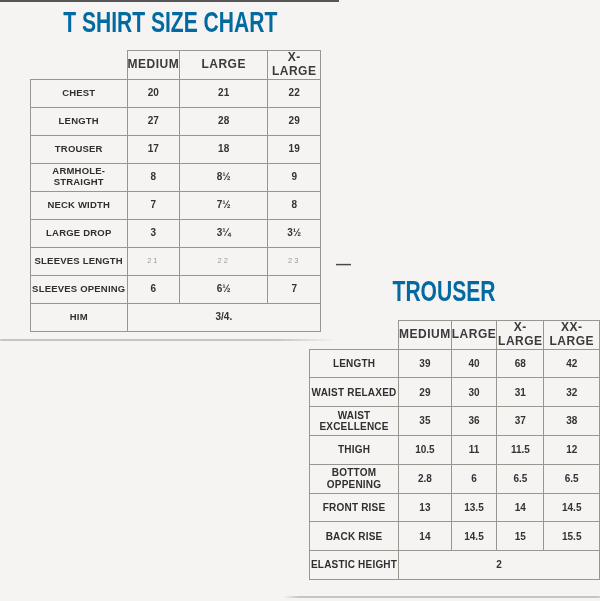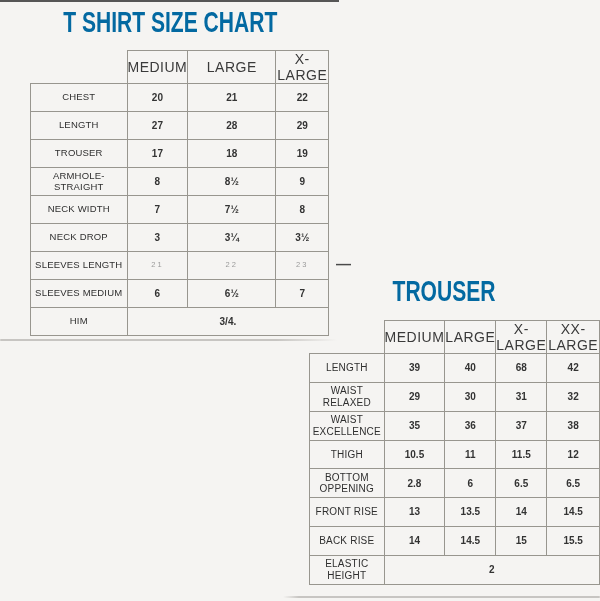--- a/index.html
+++ b/index.html
@@ -18,23 +18,23 @@
   .dash{position:absolute;left:336px;top:254px;width:20px;
     font-size:15px;font-weight:700;color:#4a4a4a;line-height:20px;}
   
   .chart-title{position:absolute;text-align:center;color:#0369a1;font-weight:700;white-space:nowrap;text-decoration:underline;}
   .chart-title .squeeze{display:inline-block;transform:scaleX(.78) scaleY(1.08);transform-origin:center;letter-spacing:0;}
   .tshirt-title{left:30px;top:9px;width:281px;font-size:27px;line-height:26px;}
   .trouser-title{left:302px;top:277px;width:284px;font-size:27px;line-height:28px;}
   
   table{position:absolute;border-collapse:collapse;table-layout:fixed;}
   th,td{border:1px solid #98968f;padding:0;text-align:center;vertical-align:middle;line-height:1.15;}
-  th{font-size:14px;font-weight:400;letter-spacing:.5px;color:#3a3a3a;}
+  th{font-size:12px;font-weight:700;letter-spacing:.5px;color:#3a3a3a;}
   th.ghost{border:none;background:transparent;}
-  td.label{font-size:9.5px;font-weight:400;letter-spacing:.2px;color:#2f2f2f;}
+  td.label{font-size:9.5px;font-weight:700;letter-spacing:.2px;color:#2f2f2f;}
   td.value{font-size:10px;font-weight:700;color:#333;}
   td.value.muted{font-size:7.5px;font-weight:400;color:#9a9a9a;letter-spacing:2px;}
   .tshirt-table{left:30px;top:50px;}
   .tshirt-table tr{height:28px;}
   .tshirt-table .ghost{width:96px;}
   .tshirt-table th:nth-child(2){width:45px;}
   .tshirt-table th:nth-child(3){width:87px;}
   .tshirt-table th:nth-child(4){width:52px;}
   .trouser-table{left:309px;top:320px;}
   .trouser-table thead tr{height:28px;}
@@ -91,33 +91,33 @@
         <td class="value">8½</td>
         <td class="value">9</td>
       </tr>
       <tr>
         <td class="label">NECK WIDTH</td>
         <td class="value">7</td>
         <td class="value">7½</td>
         <td class="value">8</td>
       </tr>
       <tr>
-        <td class="label">NECK DROP</td>
+        <td class="label">LARGE DROP</td>
         <td class="value">3</td>
         <td class="value">3¼</td>
         <td class="value">3½</td>
       </tr>
       <tr>
         <td class="label">SLEEVES LENGTH</td>
         <td class="value muted">21</td>
         <td class="value muted">22</td>
         <td class="value muted">23</td>
       </tr>
       <tr>
-        <td class="label">SLEEVES MEDIUM</td>
+        <td class="label">SLEEVES OPENING</td>
         <td class="value">6</td>
         <td class="value">6½</td>
         <td class="value">7</td>
       </tr>
       <tr>
         <td class="label">HIM</td>
         <td class="value merged" colspan="3">3/4.</td>
       </tr>
     </tbody>
 </table>

